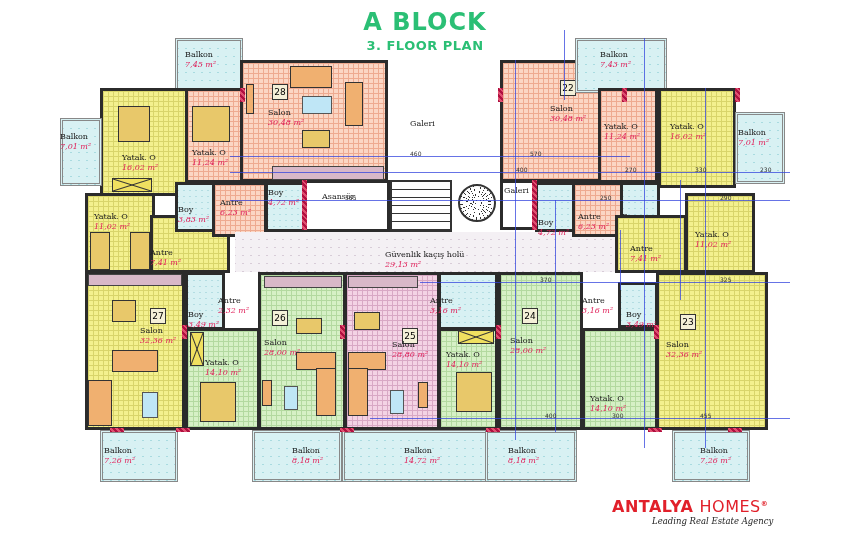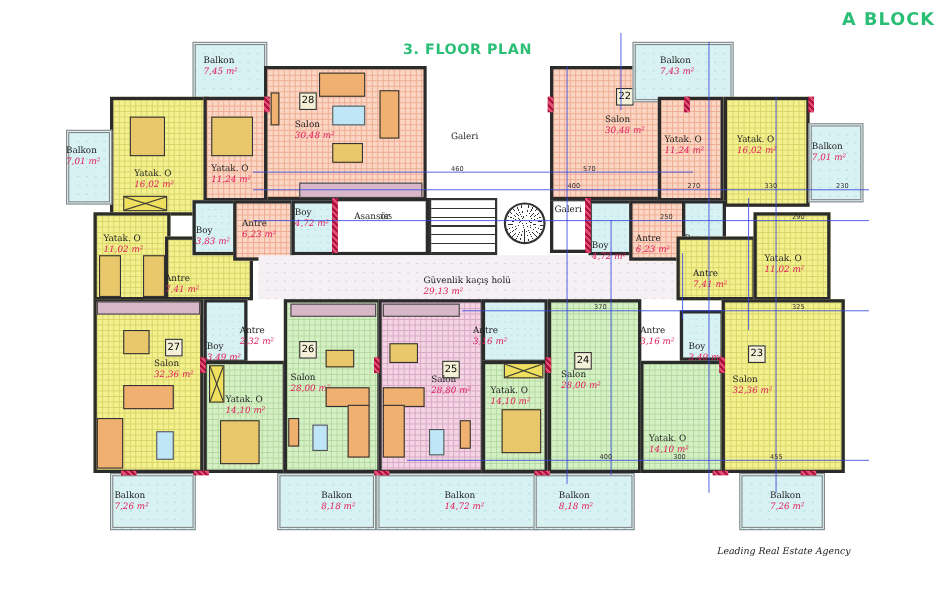--- a/index.html
+++ b/index.html
@@ -1,18 +1,18 @@
 <!DOCTYPE html>
 <html><head>
   <meta charset="utf-8">
   <style>
     html, body { margin:0; padding:0; }
     body { width:850px; height:550px; background:#ffffff; position:relative; overflow:hidden; font-family:"DejaVu Serif", serif; }
     .title { position:absolute; left:0; width:850px; text-align:center; color:#2bbf75; font-family:"DejaVu Sans", sans-serif; font-weight:bold; }
-    .title.main { top:8px; font-size:16px; letter-spacing:1px;text-align:right; }
+    .title.main { top:8px; font-size:24px; letter-spacing:1px; }
     .title.sub { top:38px; font-size:13px; letter-spacing:0.5px; }
     .room { position:absolute; box-sizing:border-box; border:3px solid #2b2b2b; }
     .yellow { background-color:#f3f08e; background-image:linear-gradient(#d8d46a 1px, transparent 1px), linear-gradient(90deg, #d8d46a 1px, transparent 1px); background-size:5px 5px; }
     .peach { background-color:#fbd6c4; background-image:linear-gradient(#eeaa90 1px, transparent 1px), linear-gradient(90deg, #eeaa90 1px, transparent 1px); background-size:5px 5px; }
     .green { background-color:#d6f0c6; background-image:linear-gradient(#b3d9a0 1px, transparent 1px), linear-gradient(90deg, #b3d9a0 1px, transparent 1px); background-size:5px 5px; }
     .pink { background-color:#f3d3e4; background-image:linear-gradient(#d8a8c4 1px, transparent 1px), linear-gradient(90deg, #d8a8c4 1px, transparent 1px); background-size:5px 5px; }
     .balcony { background-color:#d8f1f3; background-image:linear-gradient(45deg, #a9dbe0 1px, transparent 1px), linear-gradient(-45deg, #a9dbe0 1px, transparent 1px); background-size:8px 8px; border:3px double #888; }
     .hall { background-color:#f4f0f4; background-image:linear-gradient(45deg, #d8ccd8 1px, transparent 1px), linear-gradient(-45deg, #d8ccd8 1px, transparent 1px); background-size:8px 8px; border:none; }
     .bath { background-color:#d8f1f3; background-image:linear-gradient(45deg, #b3dde2 1px, transparent 1px), linear-gradient(-45deg, #b3dde2 1px, transparent 1px); background-size:6px 6px; }
     .white { background:#ffffff; }
@@ -229,21 +229,21 @@
     <span>Antre</span><span class="area">3,16 m²</span>
   </div>
   <div class="room green" style="left:438px;top:328px;width:60px;height:102px;"></div>
   <div class="cross" style="left:458px;top:330px;width:36px;height:14px;"></div>
   <div class="label" style="left:446px;top:350px;width:50px;">
     <span>Yatak. O</span><span class="area">14,10 m²</span>
   </div>
   <div class="furn" style="left:456px;top:372px;width:36px;height:40px;"></div>
 
   <div class="room green" style="left:498px;top:272px;width:85px;height:158px;"></div>
-  <div class="num" style="left:522px;top:320px;">24</div>
+  <div class="num" style="left:522px;top:308px;">24</div>
   <div class="label" style="left:510px;top:336px;width:50px;">
     <span>Salon</span><span class="area">28,00 m²</span>
   </div>
   <div class="room bath" style="left:618px;top:282px;width:40px;height:46px;"></div>
   <div class="label" style="left:582px;top:296px;width:40px;">
     <span>Antre</span><span class="area">3,16 m²</span>
   </div>
   <div class="label" style="left:626px;top:310px;width:30px;">
     <span>Boy</span><span class="area">3,49 m²</span>
   </div>
@@ -323,14 +323,18 @@
   <div class="dimtxt" style="left:600px;top:194px;">250</div>
   <div class="dimtxt" style="left:345px;top:194px;">365</div>
   <div class="dimtxt" style="left:540px;top:276px;">370</div>
   <div class="dimtxt" style="left:720px;top:276px;">325</div>
   <div class="dimtxt" style="left:545px;top:412px;">400</div>
   <div class="dimtxt" style="left:612px;top:412px;">300</div>
   <div class="dimtxt" style="left:700px;top:412px;">455</div>
 </div>
 
 <div class="logo">
+  <div class="brand">
+    <span>ANTALYA</span>
+    <span class="light">HOMES</span><sup style="font-size:7px;">®</sup>
+  </div>
   <div class="tag">Leading Real Estate Agency</div>
 </div>
 
 </body></html>

